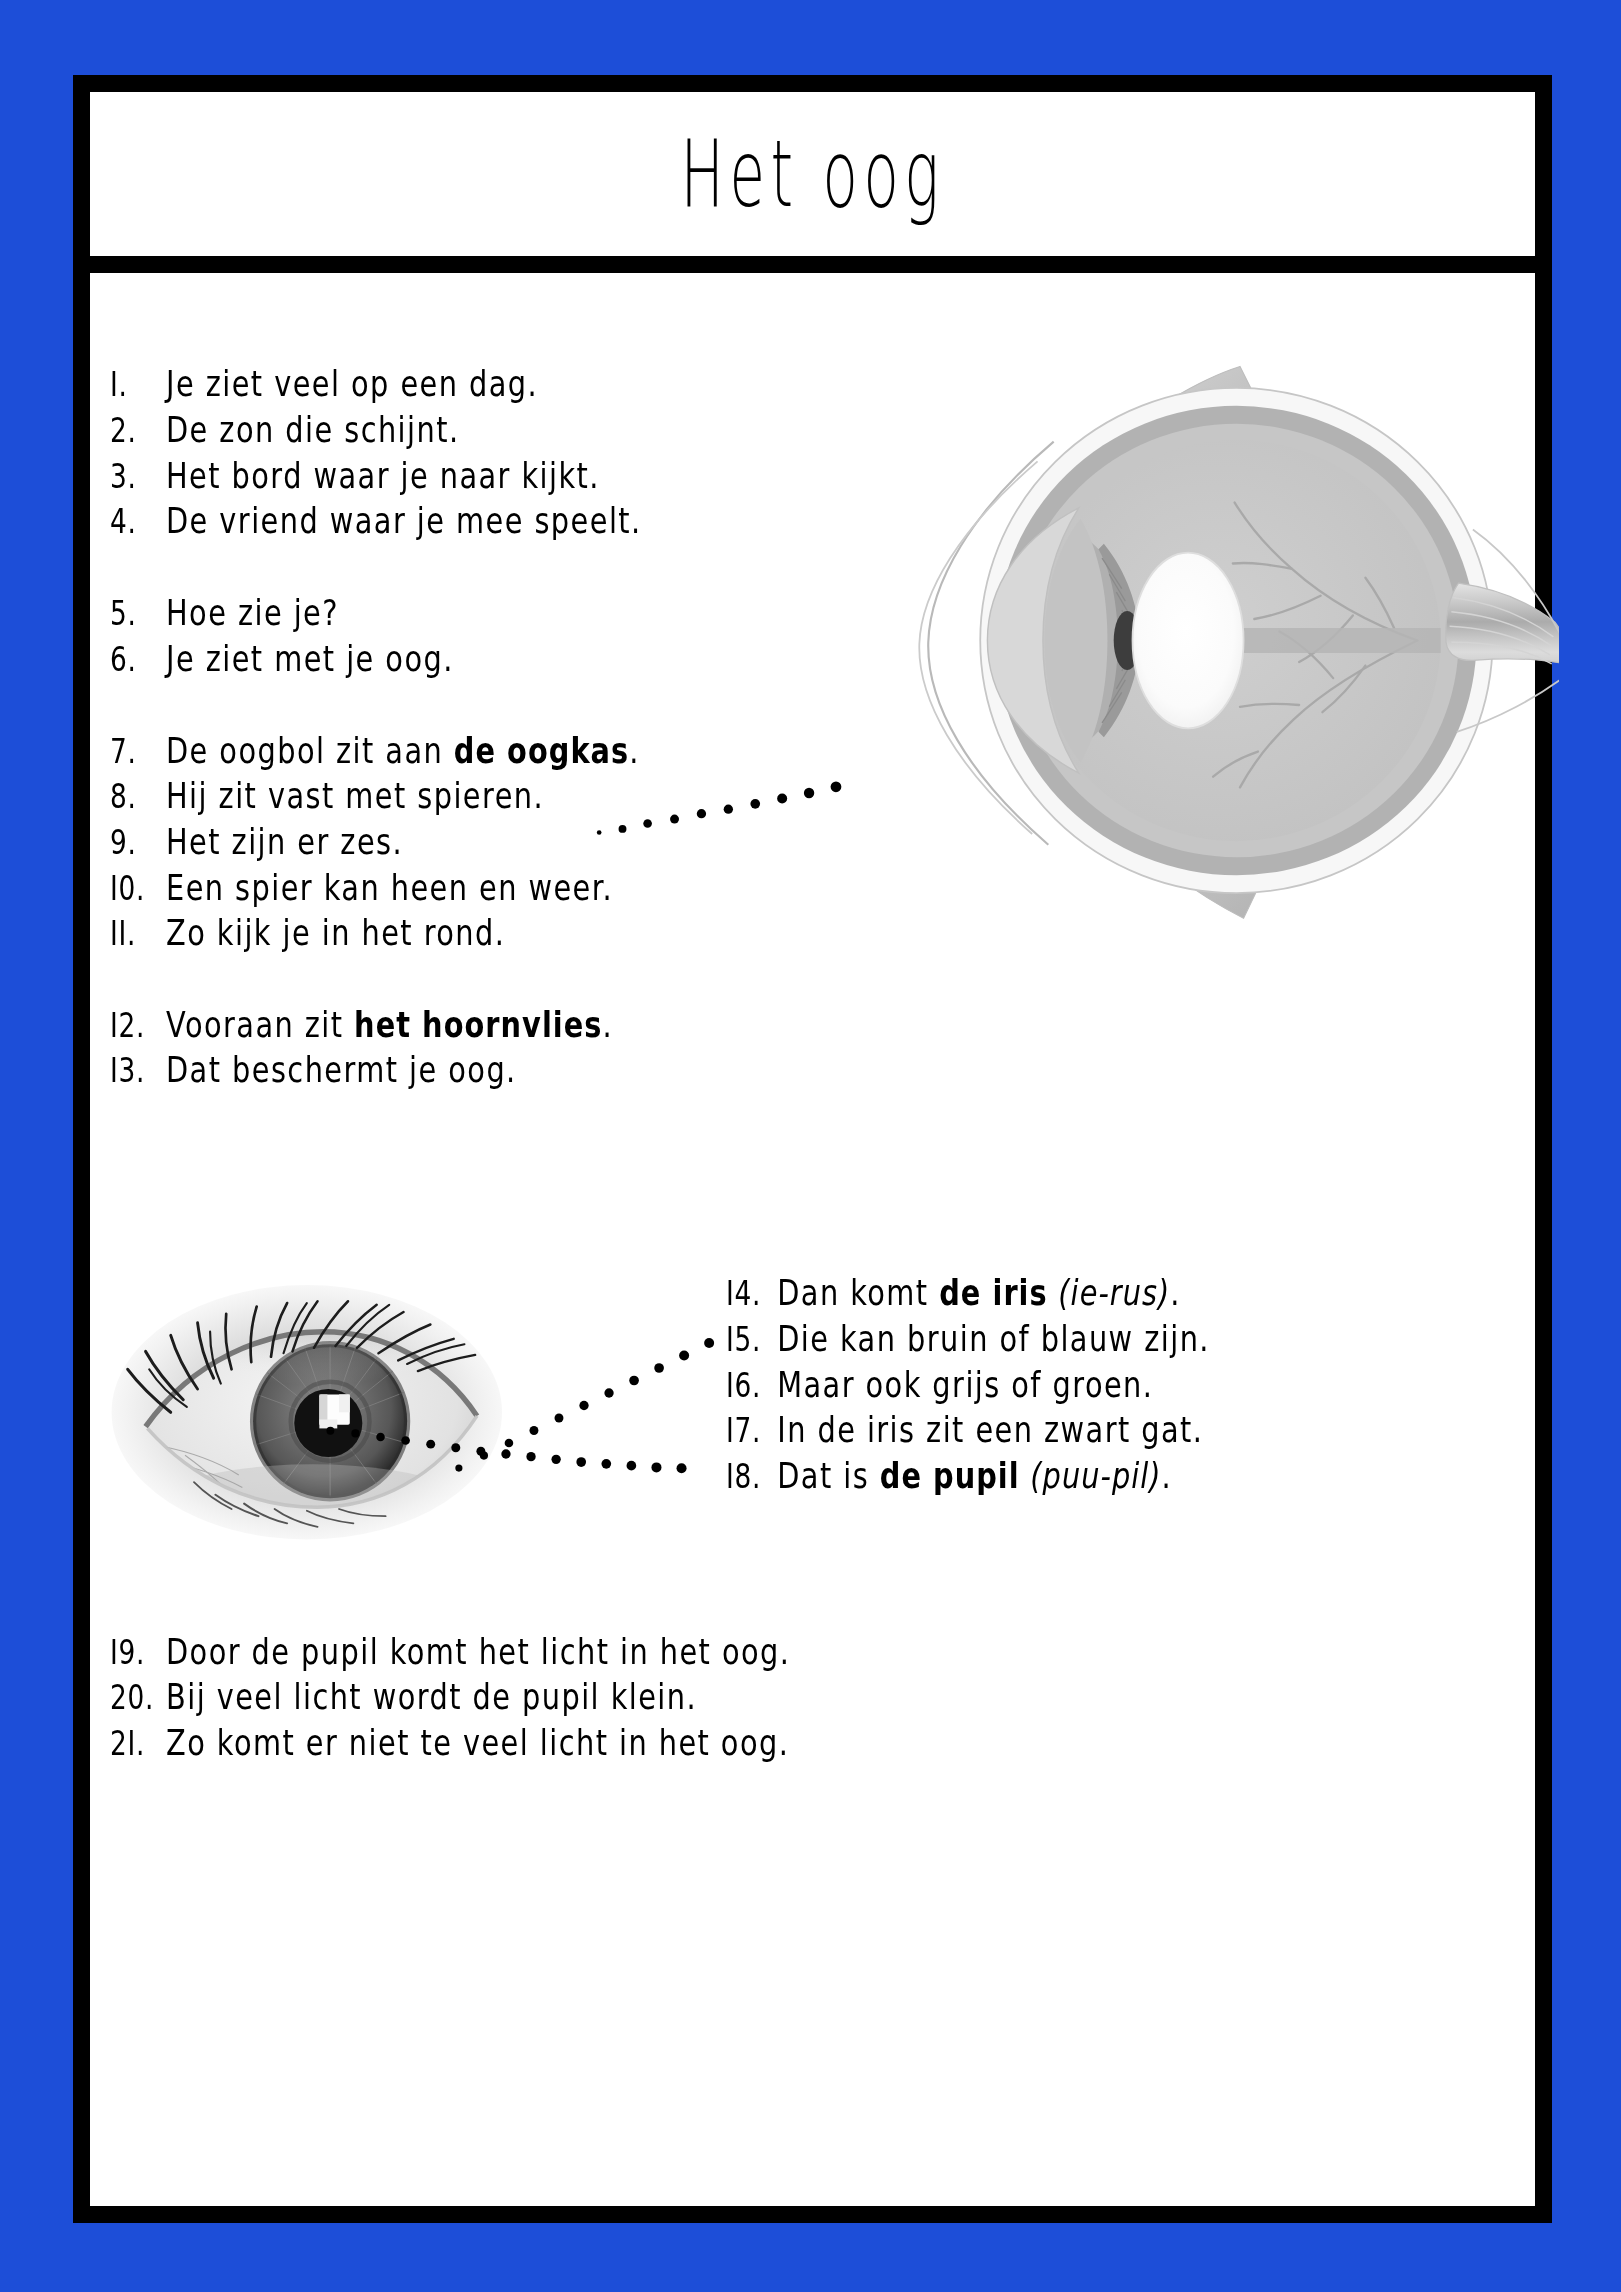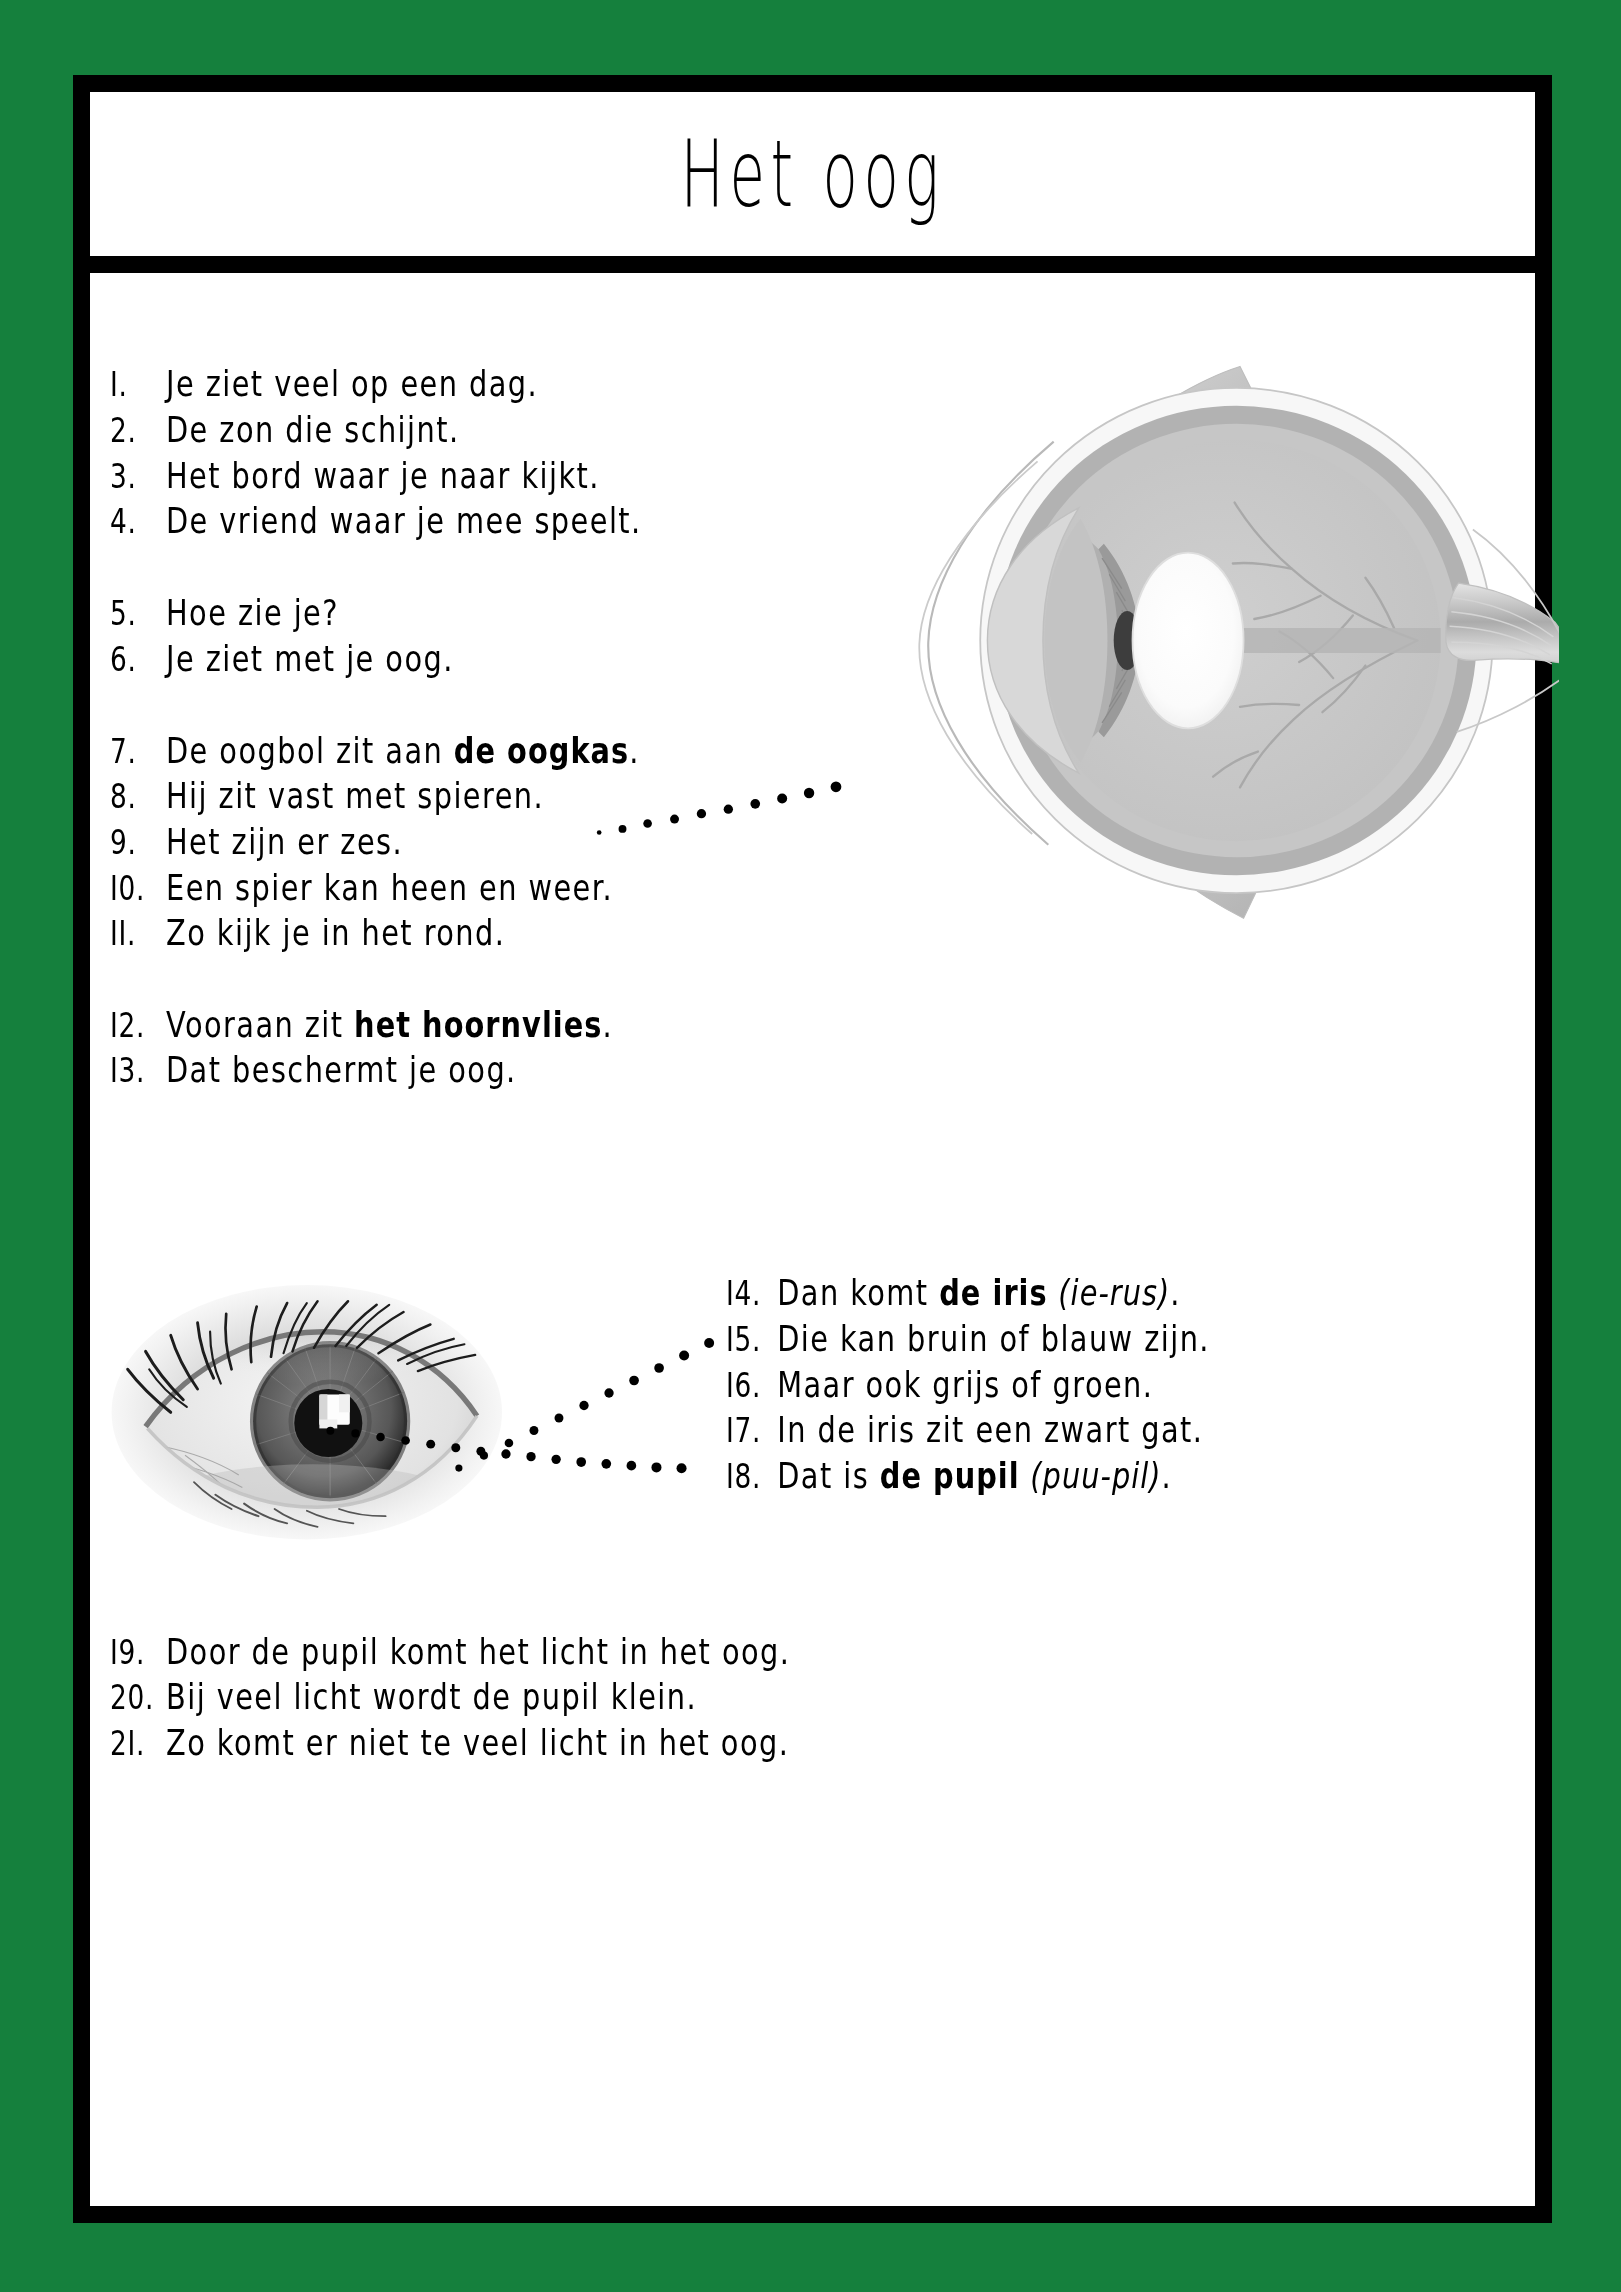--- a/index.html
+++ b/index.html
@@ -11,21 +11,21 @@
     width: 1622px;
     height: 2293px;
     font-family: "Liberation Sans", sans-serif;
     -webkit-font-smoothing: antialiased;
   }
 
   #page {
     position: relative;
     width: 1622px;
     height: 2293px;
-    background: #15803d;
+    background: #1d4ed8;
     overflow: hidden;
   }
 
   
   .title-box {
     position: absolute;
     left: 73px;
     top: 75px;
     width: 1479px;
     height: 198px;

